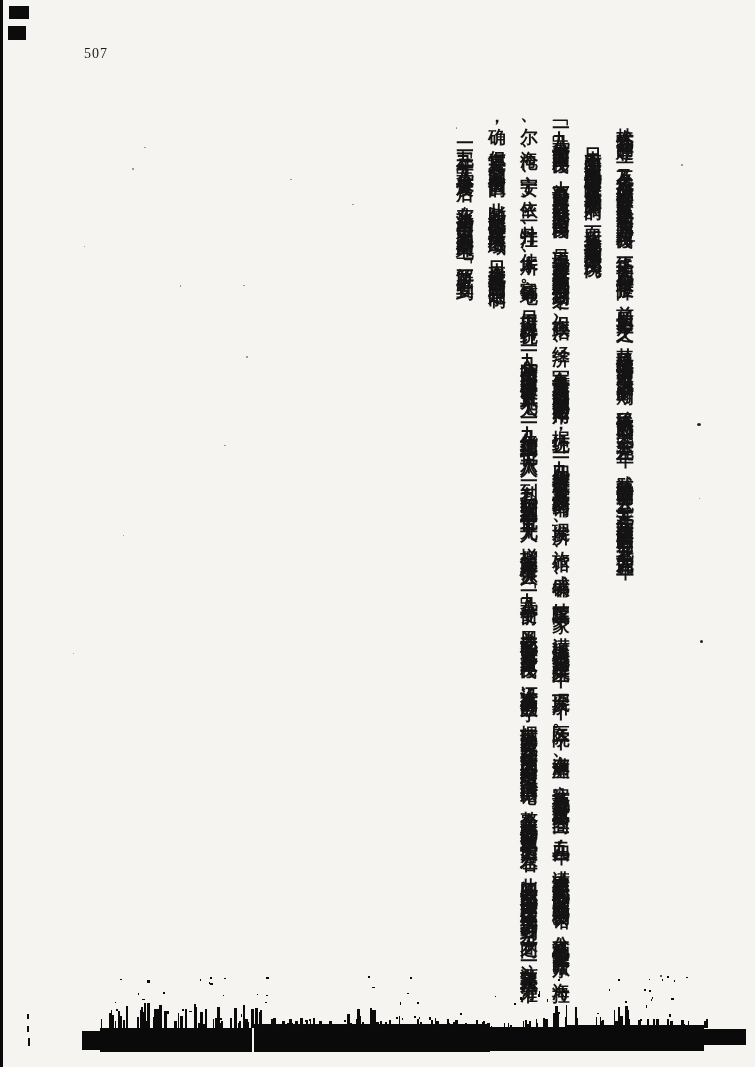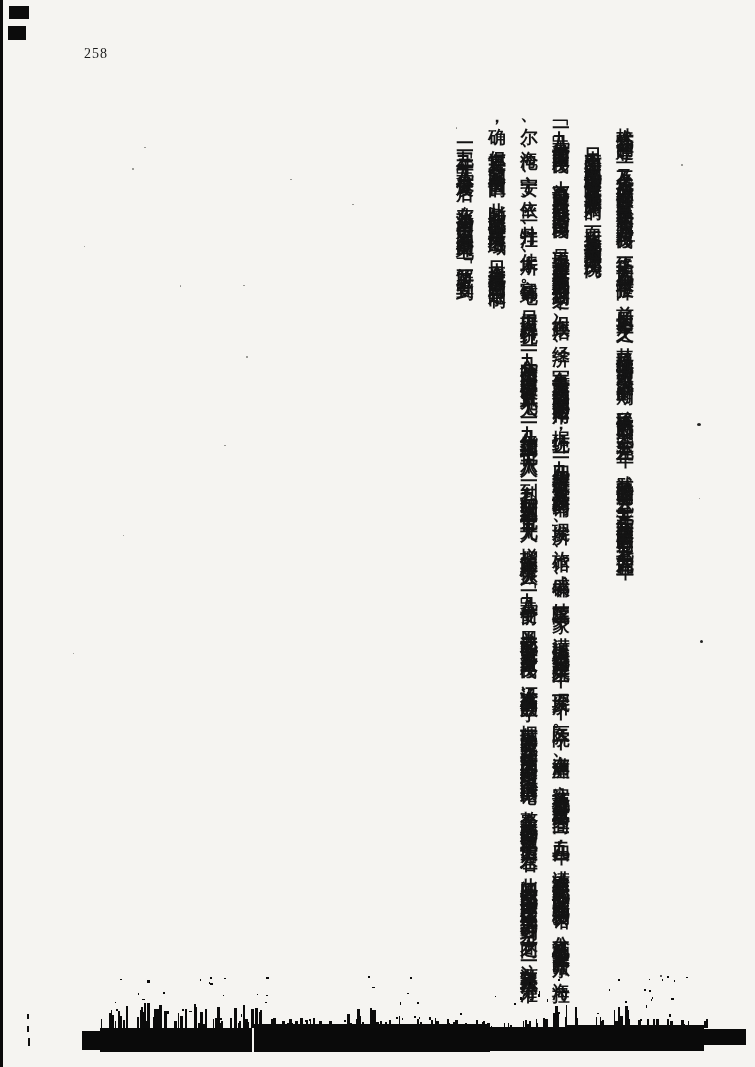--- a/index.html
+++ b/index.html
@@ -57,21 +57,21 @@
 </style>
 </head>
 <body>
 
 <div class="page">
 
   <div class="edge-line"></div>
   <div class="corner-mark m1"></div>
   <div class="corner-mark m2"></div>
 
-  <div class="page-number">258</div>
+  <div class="page-number">507</div>
 
   <div class="text-block">
     <p>株式会社」的建立，及不久后所进行的满铁守备队退伍兵移民和关东州爱川村移民，终止于一九四五年日本投降，前后长达四十年之久。其移民侵略活动大致可以分为三个时期：移民试点时期（一九〇六至一九三一年）、武装移民时期（一九三二至一九三六年）和国策移民时期（一九三七至一九四五年）。</p>
     <p class="indent">日本对中国东北地区的移民侵略首先是从南满开始的，而后逐步地扩展到北满黑龙江境内。</p>
     <p>「九一八」事变前的日本移民，大部分是日本农民自己经办的「自由移民」，虽说不在日本政府移民机构的移殖计划之中，但在政治、经济、军事等方面仍然有着强烈的渗透作用。据统计，一九一四年黑河镇就有日本人开设的药铺、理发所、旅馆、成衣铺、妓院三十一家，漠河镇境内也有日本妓院十三个，理发所一个，医院二个。在满洲里、安达等地也都有日本移民经商。一九二四年，满铁在黑龙江地区开设的「北满贸易馆」，分支机构遍设于齐齐哈尔、海拉尔、海伦、宁安、依兰、牡丹江、佳木斯、富锦等地。另据人口资料统计，一九一六年哈尔滨的日本移民仅有六百九十七人，一九一八年增加到二千七百六十八人，到一九二〇年时则达到三千七百五十九人，增长的速度十分惊人。「九一八」事变前，黑龙江地区究竟有多少日本移民，还没有准确的数字，据英国学者克尔比在其《满洲国的经济组织》中得出的结论，整个东北地区的移民数字是二十四万人左右，此间黑龙江地区的日本移民应推定为一万到一万三千人之间。这一数字虽然不十分准确，但还是具有一定的参考价值的。此时的东北地区还是半殖民地区域，日本大规模移民受到一定限制。</p>
     <p class="indent">一九三一年「九一八」事变爆发后，东北沦为日本帝国主义独占的殖民地，「解决了一直受到</p>
   </div>
 
   <div class="bottom-band">
     <div class="seg s1"></div>

